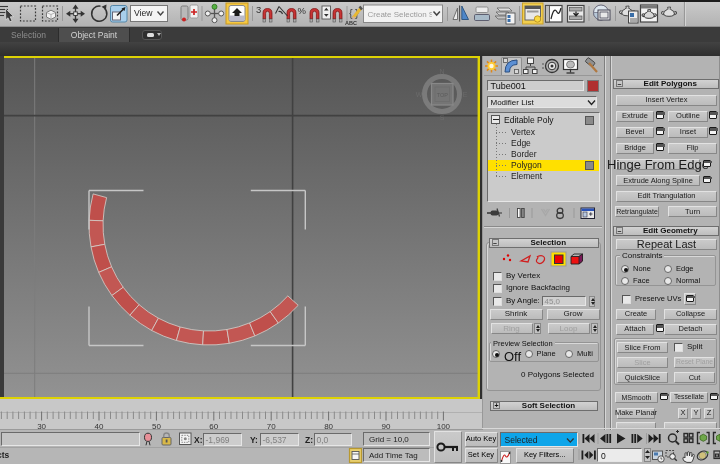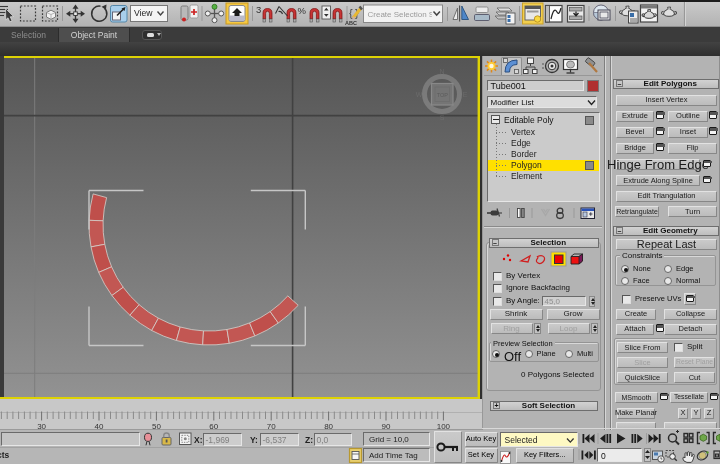--- a/index.html
+++ b/index.html
@@ -593,21 +593,21 @@
 <div class="sunk" style="left:363px;top:431.5px;width:67px;height:14.5px;background:#bcbcbc;font-size:8px;font-weight:500;color:#222;padding:2.5px 0 0 5px">Grid = 10,0</div>
 <div class="sunk" style="left:363px;top:447.5px;width:67px;height:14.5px;background:#bcbcbc;font-size:8px;font-weight:500;color:#222;padding:2.5px 0 0 5px">Add Time Tag</div>
 <div class="btn" style="left:434px;top:431px;width:28px;height:32px"></div>
 <svg width="26" height="16" style="position:absolute;left:435px;top:439px">
 <circle cx="6" cy="8" r="3.6" fill="none" stroke="#1a1a1a" stroke-width="2"></circle>
 <line x1="9.5" y1="8" x2="23" y2="8" stroke="#1a1a1a" stroke-width="2.2"></line>
 <path d="M 18 8 l 0 4 m 4 -4 l 0 4" stroke="#1a1a1a" stroke-width="2"></path>
 </svg>
 <div class="btn" style="left:464.5px;top:431.5px;width:33px;height:15px;font-size:7.5px;font-weight:500">Auto Key</div>
 <div class="btn" style="left:464.5px;top:447.5px;width:33px;height:15px;font-size:7.5px;font-weight:500">Set Key</div>
-<div class="sunk" style="left:499.5px;top:431.5px;width:78px;height:15px;background:#fef9c3;font-size:8.5px;color:#222;padding:2.5px 0 0 4px">Selected</div>
+<div class="sunk" style="left:499.5px;top:431.5px;width:78px;height:15px;background:#0ea5e9;font-size:8.5px;color:#222;padding:2.5px 0 0 4px">Selected</div>
 <svg width="9" height="7" style="position:absolute;left:566px;top:437px">
       <path d="M 1 1.5 l 3.3 3.6 l 3.3 -3.6" fill="none" stroke="#333" stroke-width="1.3"></path>
     </svg>
 <div class="btn" style="left:516px;top:447.5px;width:57.5px;height:15px;font-size:7.5px;font-weight:500">Key Filters...</div>
 <div class="sunk" style="left:597px;top:448px;width:45px;height:14px;background:#ebebeb;font-size:8.5px;color:#111;padding:2px 0 0 3px">0</div>
 <svg width="720" height="36" style="position:absolute;left:0;top:428px">
 <line x1="579" y1="5" x2="579" y2="16" stroke="#9e9e9e" stroke-width="1"></line>
 <line x1="598" y1="5" x2="598" y2="16" stroke="#9e9e9e" stroke-width="1"></line>
 <line x1="646.5" y1="5" x2="646.5" y2="16" stroke="#9e9e9e" stroke-width="1"></line>
 <line x1="579" y1="21" x2="579" y2="32" stroke="#9e9e9e" stroke-width="1"></line>

